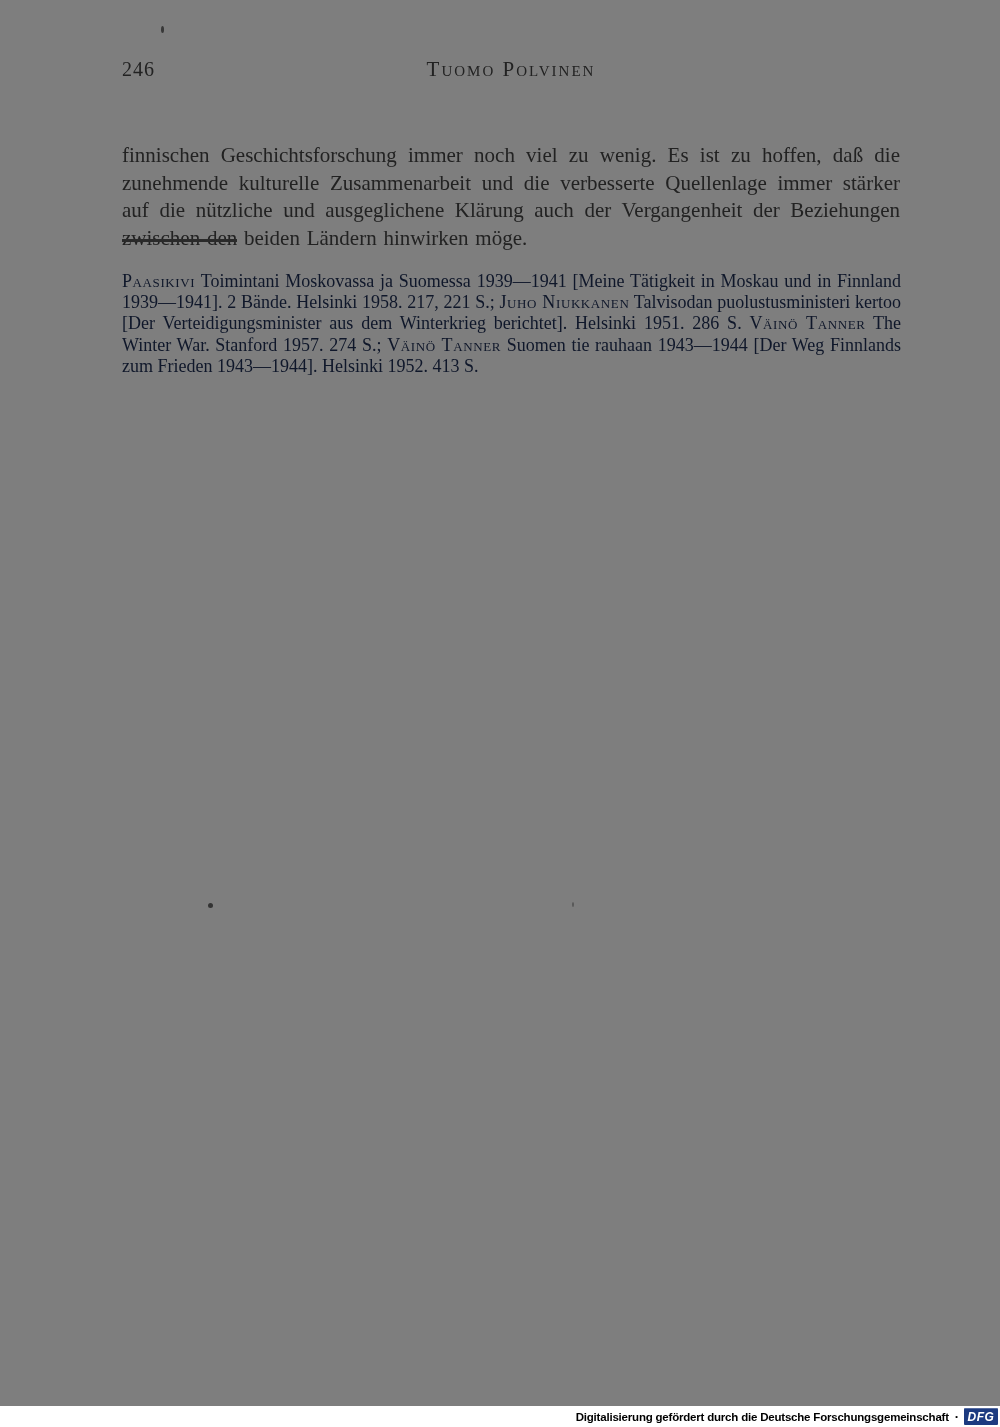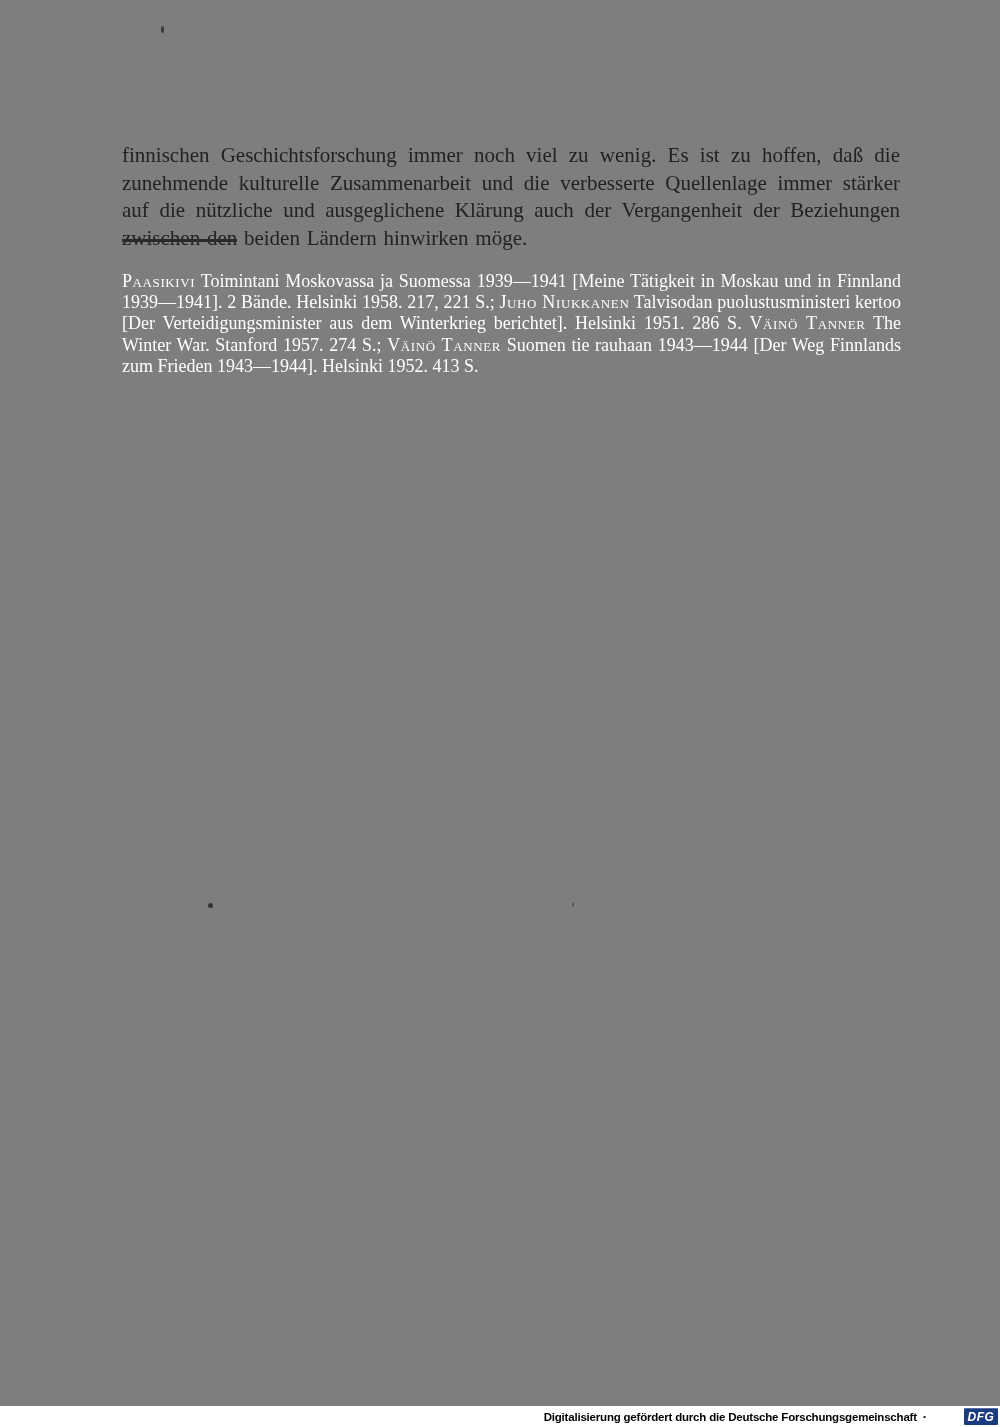--- a/index.html
+++ b/index.html
@@ -67,21 +67,21 @@
     background: #2a2a2a;
   }
   .footnote {
     position: absolute;
     top: 271px;
     left: 122px;
     width: 779px;
     font-size: 18px;
     line-height: 21.2px;
     text-align: justify;
-    color: #ffffff;
+    color: #0f172a;
   }
   .sc {
     font-variant: small-caps;
     letter-spacing: 0.6px;
   }
   .speck {
     position: absolute;
     background: #2b2b2b;
     border-radius: 50%;
   }
@@ -118,28 +118,31 @@
     height: 17px;
     display: flex;
     align-items: center;
     justify-content: center;
     font-style: italic;
     font-weight: bold;
     font-size: 12px;
     letter-spacing: 0.5px;
     border-radius: 1px;
     box-shadow: inset 0 1px 0 rgba(255,255,255,0.25);
-    margin-left: 32px;
   }
 </style>
 </head>
 <body>
 
 <div class="scan-page">
 
+  <div class="page-header">
+    <span class="page-number">246</span>
+    <span class="running-head">Tuomo Polvinen</span>
+  </div>
 
   <div class="main-paragraph">finnischen Geschichtsforschung immer noch viel zu wenig. Es ist zu hoffen, daß die zunehmende kulturelle Zusammenarbeit und die verbesserte Quellenlage immer stärker auf die nützliche und ausgeglichene Klärung auch der Vergangenheit der Beziehungen zwischen den beiden Ländern hinwirken möge.</div>
 
   <div class="footnote-rule"></div>
 
   <div class="footnote"><span class="sc">Paasikivi</span><span> Toimintani Moskovassa ja Suomessa 1939—1941 [Meine Tätigkeit in Moskau und in Finnland 1939—1941]. 2 Bände. Helsinki 1958. 217, 221 S.; </span><span class="sc">Juho Niukkanen</span><span> Talvisodan puolustusministeri kertoo [Der Verteidigungsminister aus dem Winterkrieg berichtet]. Helsinki 1951. 286 S. </span><span class="sc">Väinö Tanner</span><span> The Winter War. Stanford 1957. 274 S.; </span><span class="sc">Väinö Tanner</span><span> Suomen tie rauhaan 1943—1944 [Der Weg Finnlands zum Frieden 1943—1944]. Helsinki 1952. 413 S.</span></div>
 
   <div class="speck speck-1"></div>
   <div class="speck speck-2"></div>
   <div class="speck speck-3"></div>

